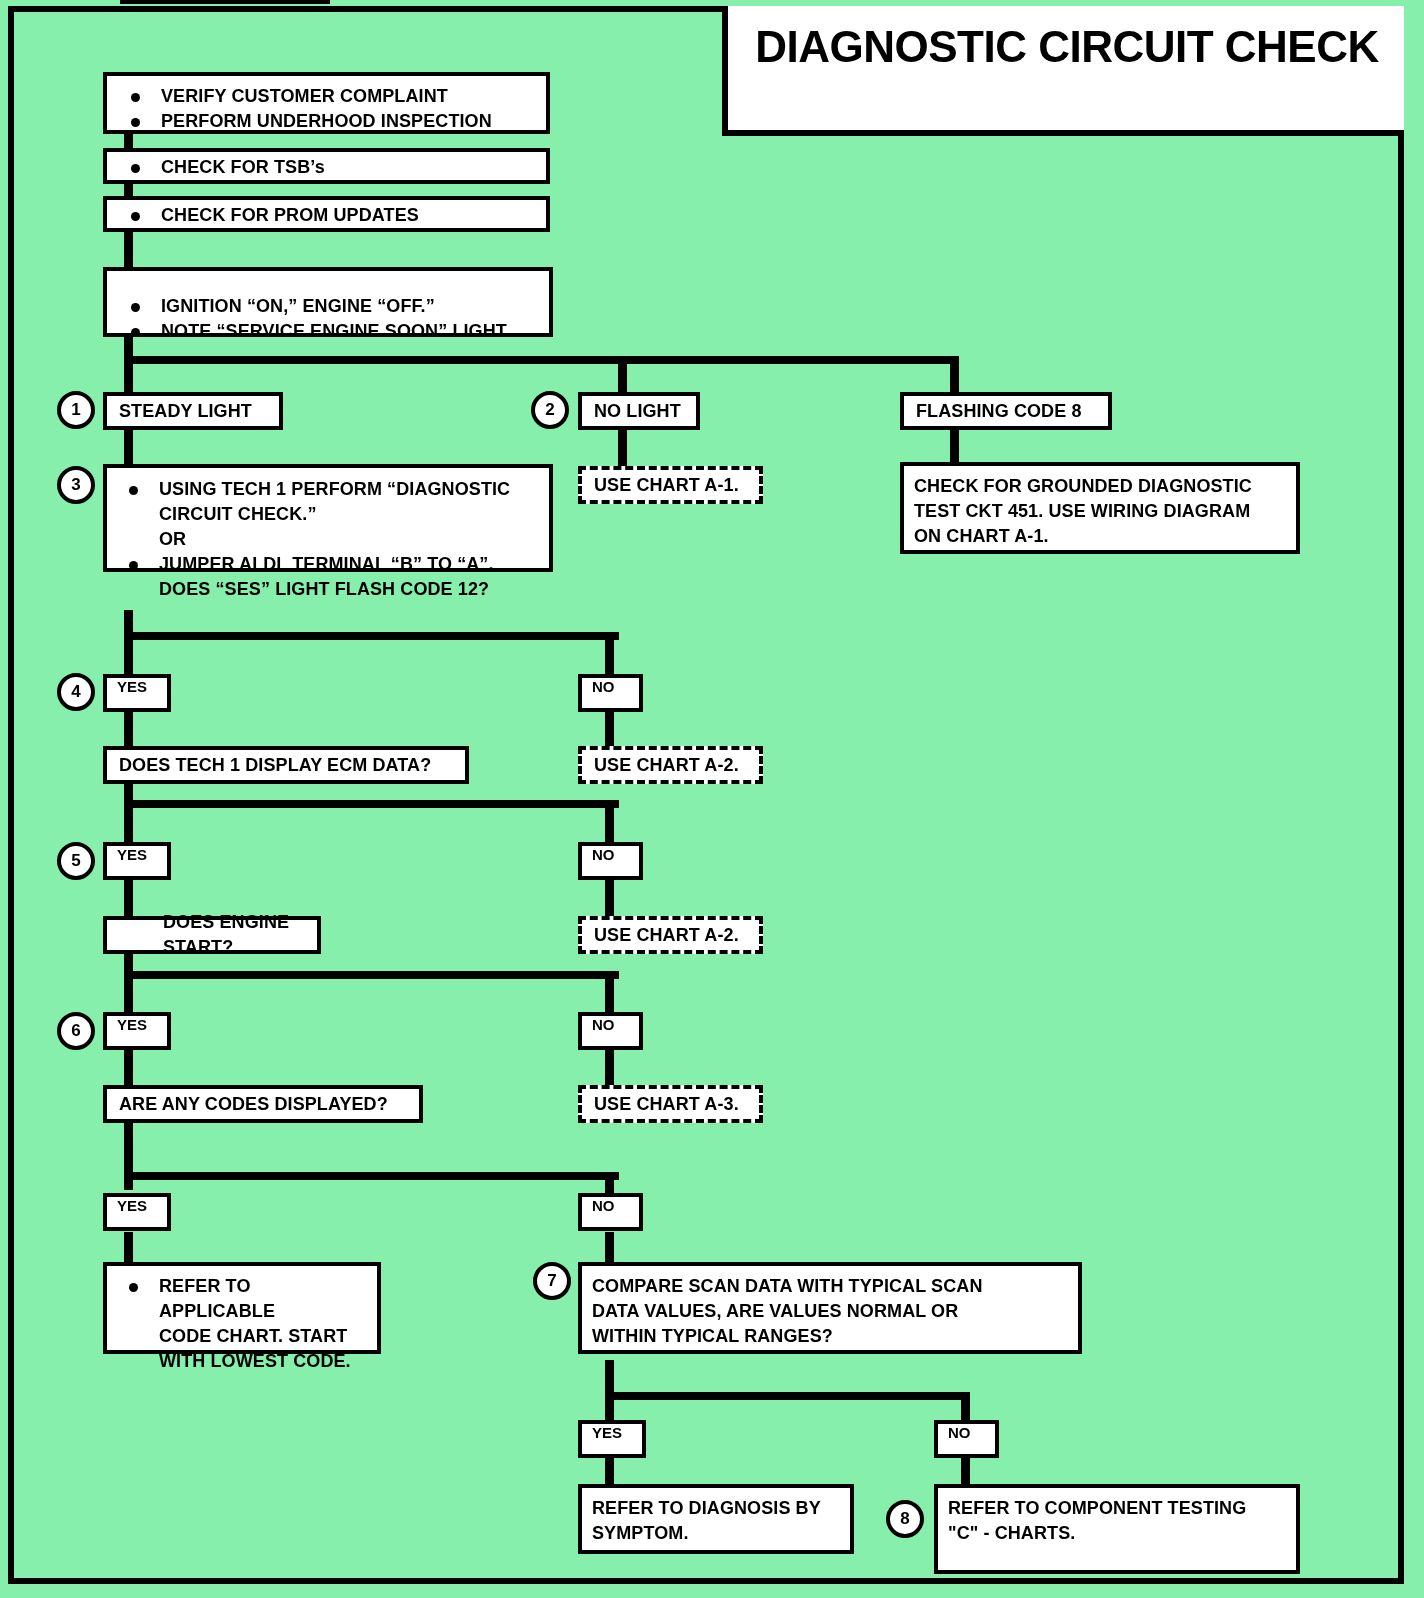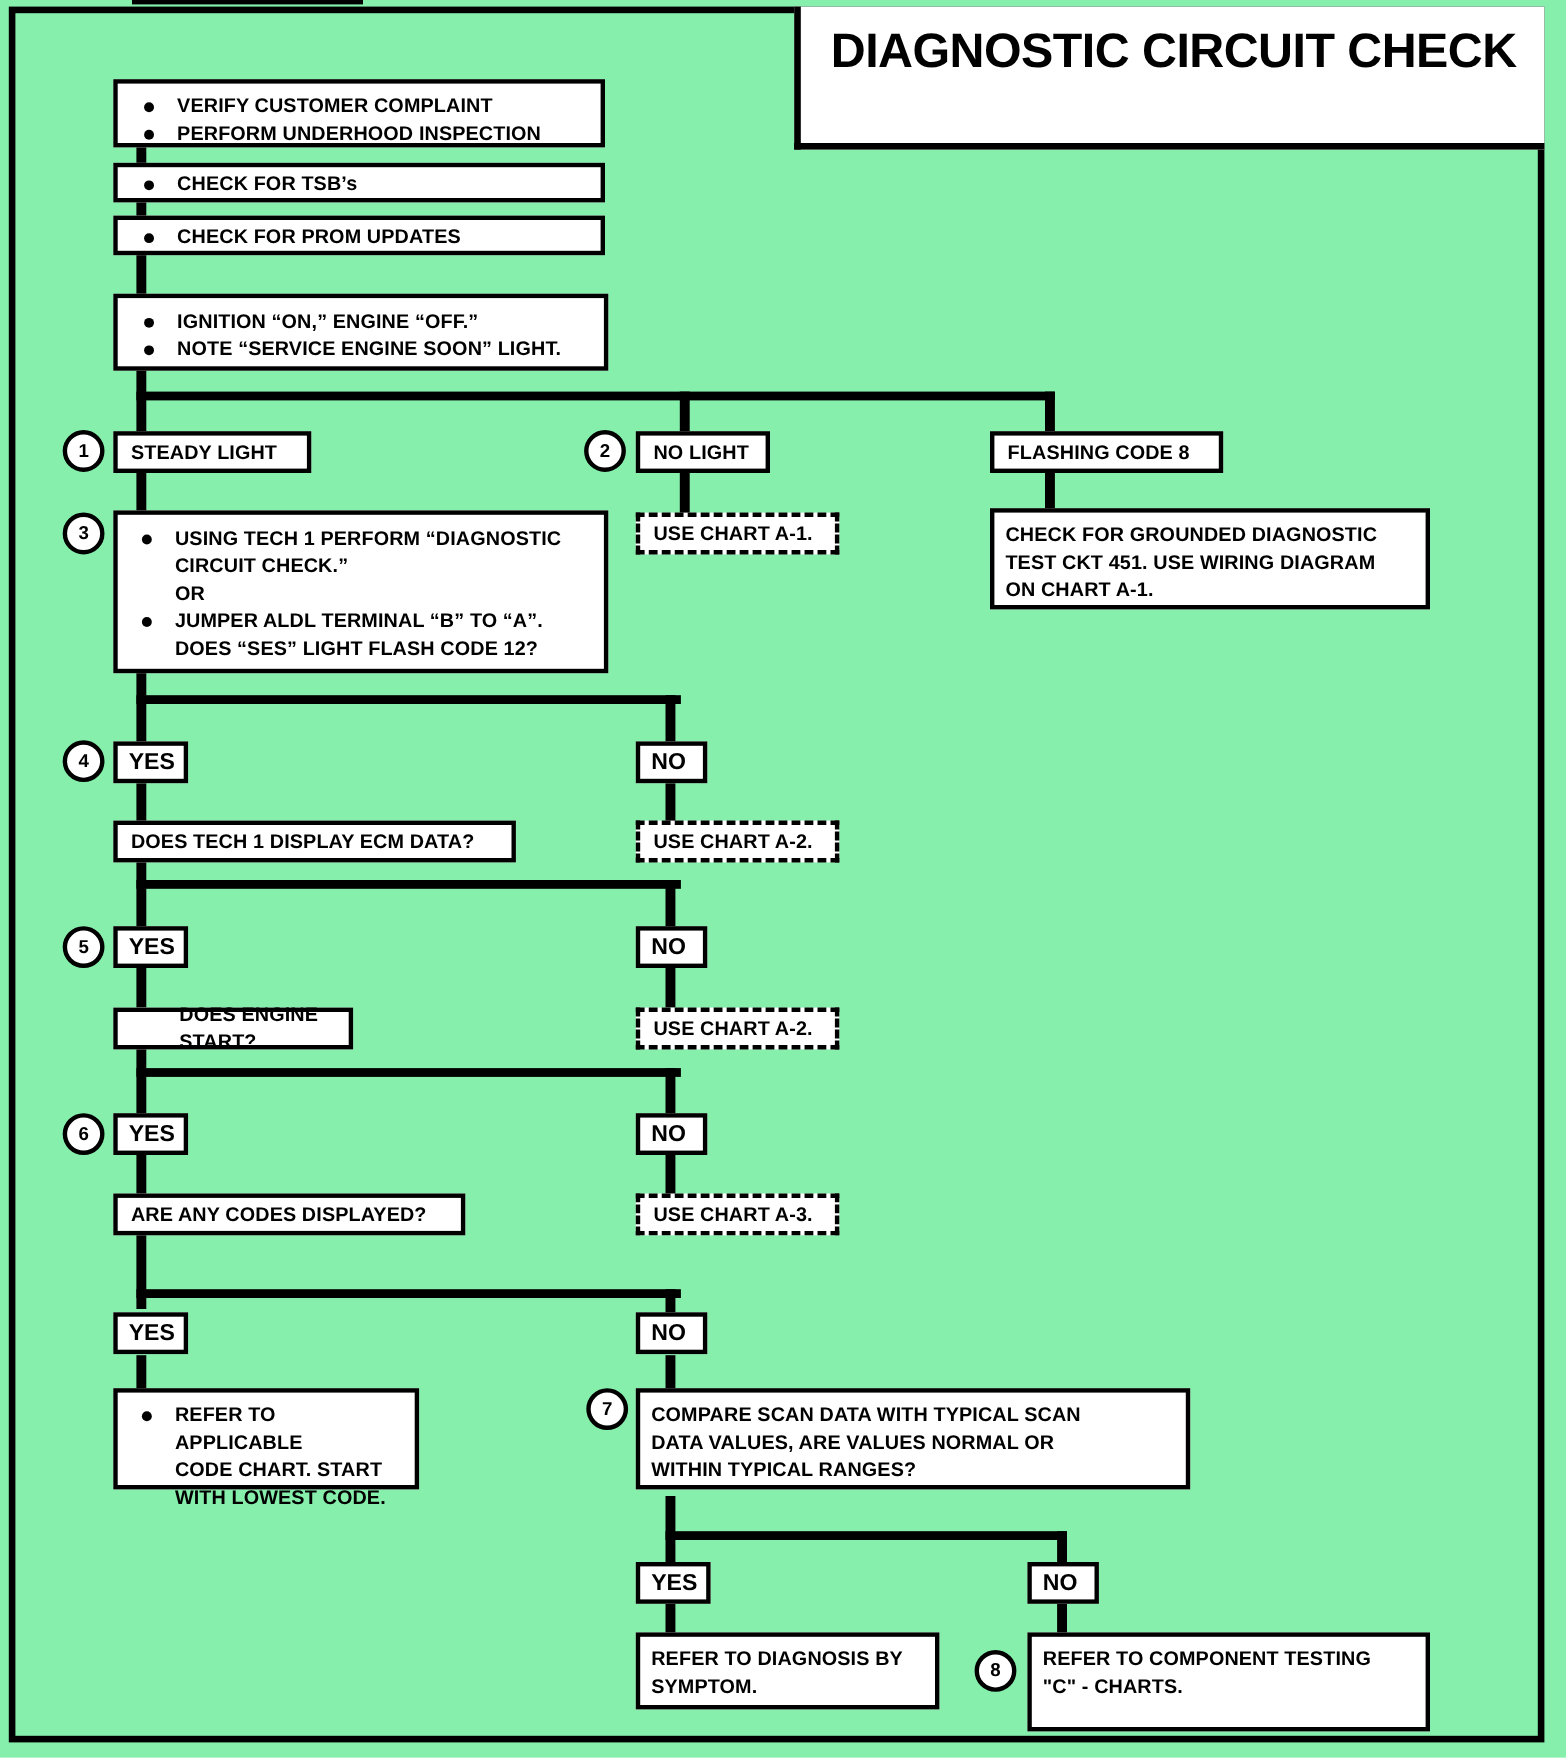--- a/index.html
+++ b/index.html
@@ -109,24 +109,23 @@
   }
   ul.bl li.nobullet { padding-left: 42px; }
   ul.bl li.nobullet::before { display: none; }
   
   .yn {
     position: absolute;
     box-sizing: border-box;
     border: 4px solid #000;
     background: #fff;
     font-weight: bold;
-    font-size: 21px;
+    font-size: 15px;
     color: #000;
     display: flex;
-    align-items: center;
     z-index: 5;
   }
   .yn span { padding-left: 10px; }
   
   .step {
     position: absolute;
     width: 38px;
     height: 38px;
     border: 4px solid #000;
     border-radius: 50%;
@@ -230,21 +229,21 @@
 
   <div class="box" style="left:103px; top:196px; width:447px; height:36px;">
     <div class="inner" style="padding:3px 12px;border-radius:10px;">
       <ul class="bl">
         <li>CHECK FOR PROM UPDATES</li>
       </ul>
     </div>
   </div>
 
   <div class="box" style="left:103px; top:267px; width:450px; height:70px;">
-    <div class="inner" style="padding:9px 12px;">
+    <div class="inner" style="padding:23px 12px;">
       <ul class="bl">
         <li>IGNITION “ON,” ENGINE  “OFF.”</li>
         <li>NOTE “SERVICE ENGINE SOON” LIGHT.</li>
       </ul>
     </div>
   </div>
 
   <div class="step" style="left:57px; top:391px;">1</div>
   <div class="box center-v" style="left:103px; top:392px; width:180px; height:38px;">
     <div class="inner">
@@ -273,21 +272,21 @@
 
   <div class="box" style="left:900px; top:462px; width:400px; height:92px;">
     <div class="inner" style="padding:8px 10px;">
       <div>CHECK FOR GROUNDED DIAGNOSTIC</div>
       <div>TEST CKT 451.  USE WIRING DIAGRAM</div>
       <div>ON CHART A-1.</div>
     </div>
   </div>
 
   <div class="step" style="left:57px; top:466px;">3</div>
-  <div class="box" style="left:103px; top:464px; width:450px; height:148px;">
+  <div class="box" style="left:103px; top:464px; width:450px; height:108px;">
     <div class="inner" style="padding:9px 10px;">
       <ul class="bl">
         <li>USING TECH 1 PERFORM “DIAGNOSTIC</li>
         <li class="nobullet">CIRCUIT CHECK.”</li>
         <li class="nobullet">OR</li>
         <li>JUMPER ALDL TERMINAL “B” TO “A”.</li>
         <li class="nobullet">DOES “SES” LIGHT FLASH CODE 12?</li>
       </ul>
     </div>
   </div>

